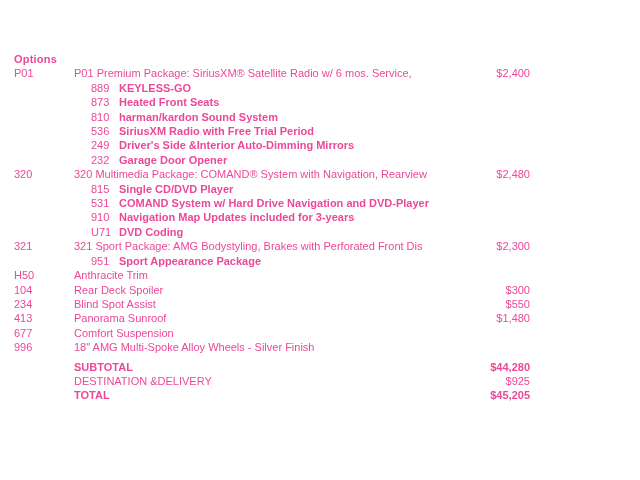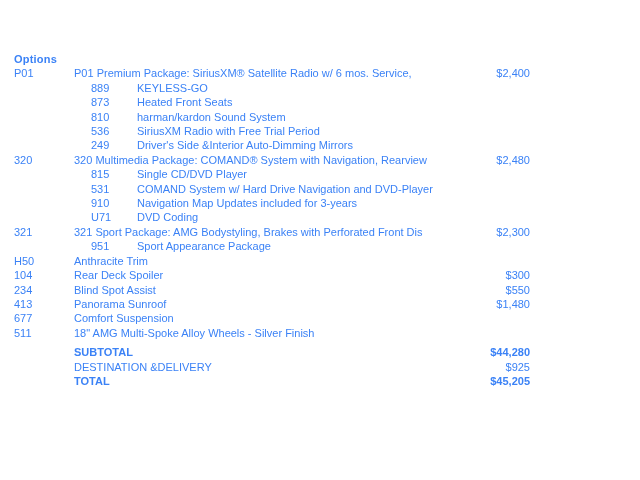--- a/index.html
+++ b/index.html
@@ -7,21 +7,21 @@
     padding: 0;
     background: #ffffff;
   }
   .viewport {
     position: relative;
     width: 640px;
     height: 480px;
     background: #ffffff;
     overflow: hidden;
     font-family: "Liberation Sans", "DejaVu Sans", sans-serif;
-    color: #3b82f6;
+    color: #ec4899;
   }
   .doc {
     position: absolute;
     top: 52px;
     left: 14px;
     width: 516px; 
   }
   .title {
     font-size: 11px;
     font-weight: bold;
@@ -46,21 +46,22 @@
     flex: 0 0 70px;
     text-align: right;
   }
   .sub-code {
     display: inline-block;
     margin-left: 17px;
     width: 26px;
   }
   .sub-text {
     display: inline-block;
-    margin-left: 20px;
+    margin-left: 2px;
+    font-weight: bold;
   }
   .totals {
     margin-top: 5px;
   }
   .totals .row.bold {
     font-weight: bold;
   }
 </style>
 </head>
 <body>
@@ -91,20 +92,25 @@
           <span class="col-price"></span>
         </div>
         <div class="row sub">
           <span class="col-code"></span>
           <span class="col-desc"><span class="sub-code">536</span><span class="sub-text">SiriusXM Radio with Free Trial Period</span></span>
           <span class="col-price"></span>
         </div>
         <div class="row sub">
           <span class="col-code"></span>
           <span class="col-desc"><span class="sub-code">249</span><span class="sub-text">Driver's Side &amp;Interior Auto-Dimming Mirrors</span></span>
+          <span class="col-price"></span>
+        </div>
+        <div class="row sub">
+          <span class="col-code"></span>
+          <span class="col-desc"><span class="sub-code">232</span><span class="sub-text">Garage Door Opener</span></span>
           <span class="col-price"></span>
         </div>
         <div class="row">
           <span class="col-code">320</span>
           <span class="col-desc">320 Multimedia Package: COMAND® System with Navigation, Rearview</span>
           <span class="col-price">$2,480</span>
         </div>
         <div class="row sub">
           <span class="col-code"></span>
           <span class="col-desc"><span class="sub-code">815</span><span class="sub-text">Single CD/DVD Player</span></span>
@@ -154,21 +160,21 @@
           <span class="col-code">413</span>
           <span class="col-desc">Panorama Sunroof</span>
           <span class="col-price">$1,480</span>
         </div>
         <div class="row">
           <span class="col-code">677</span>
           <span class="col-desc">Comfort Suspension</span>
           <span class="col-price"></span>
         </div>
         <div class="row">
-          <span class="col-code">511</span>
+          <span class="col-code">996</span>
           <span class="col-desc">18" AMG Multi-Spoke Alloy Wheels - Silver Finish</span>
           <span class="col-price"></span>
         </div>
       </div>
 
     <div id="totals" class="totals">
         <div class="row bold">
           <span class="col-code"></span>
           <span class="col-desc">SUBTOTAL</span>
           <span class="col-price">$44,280</span>

